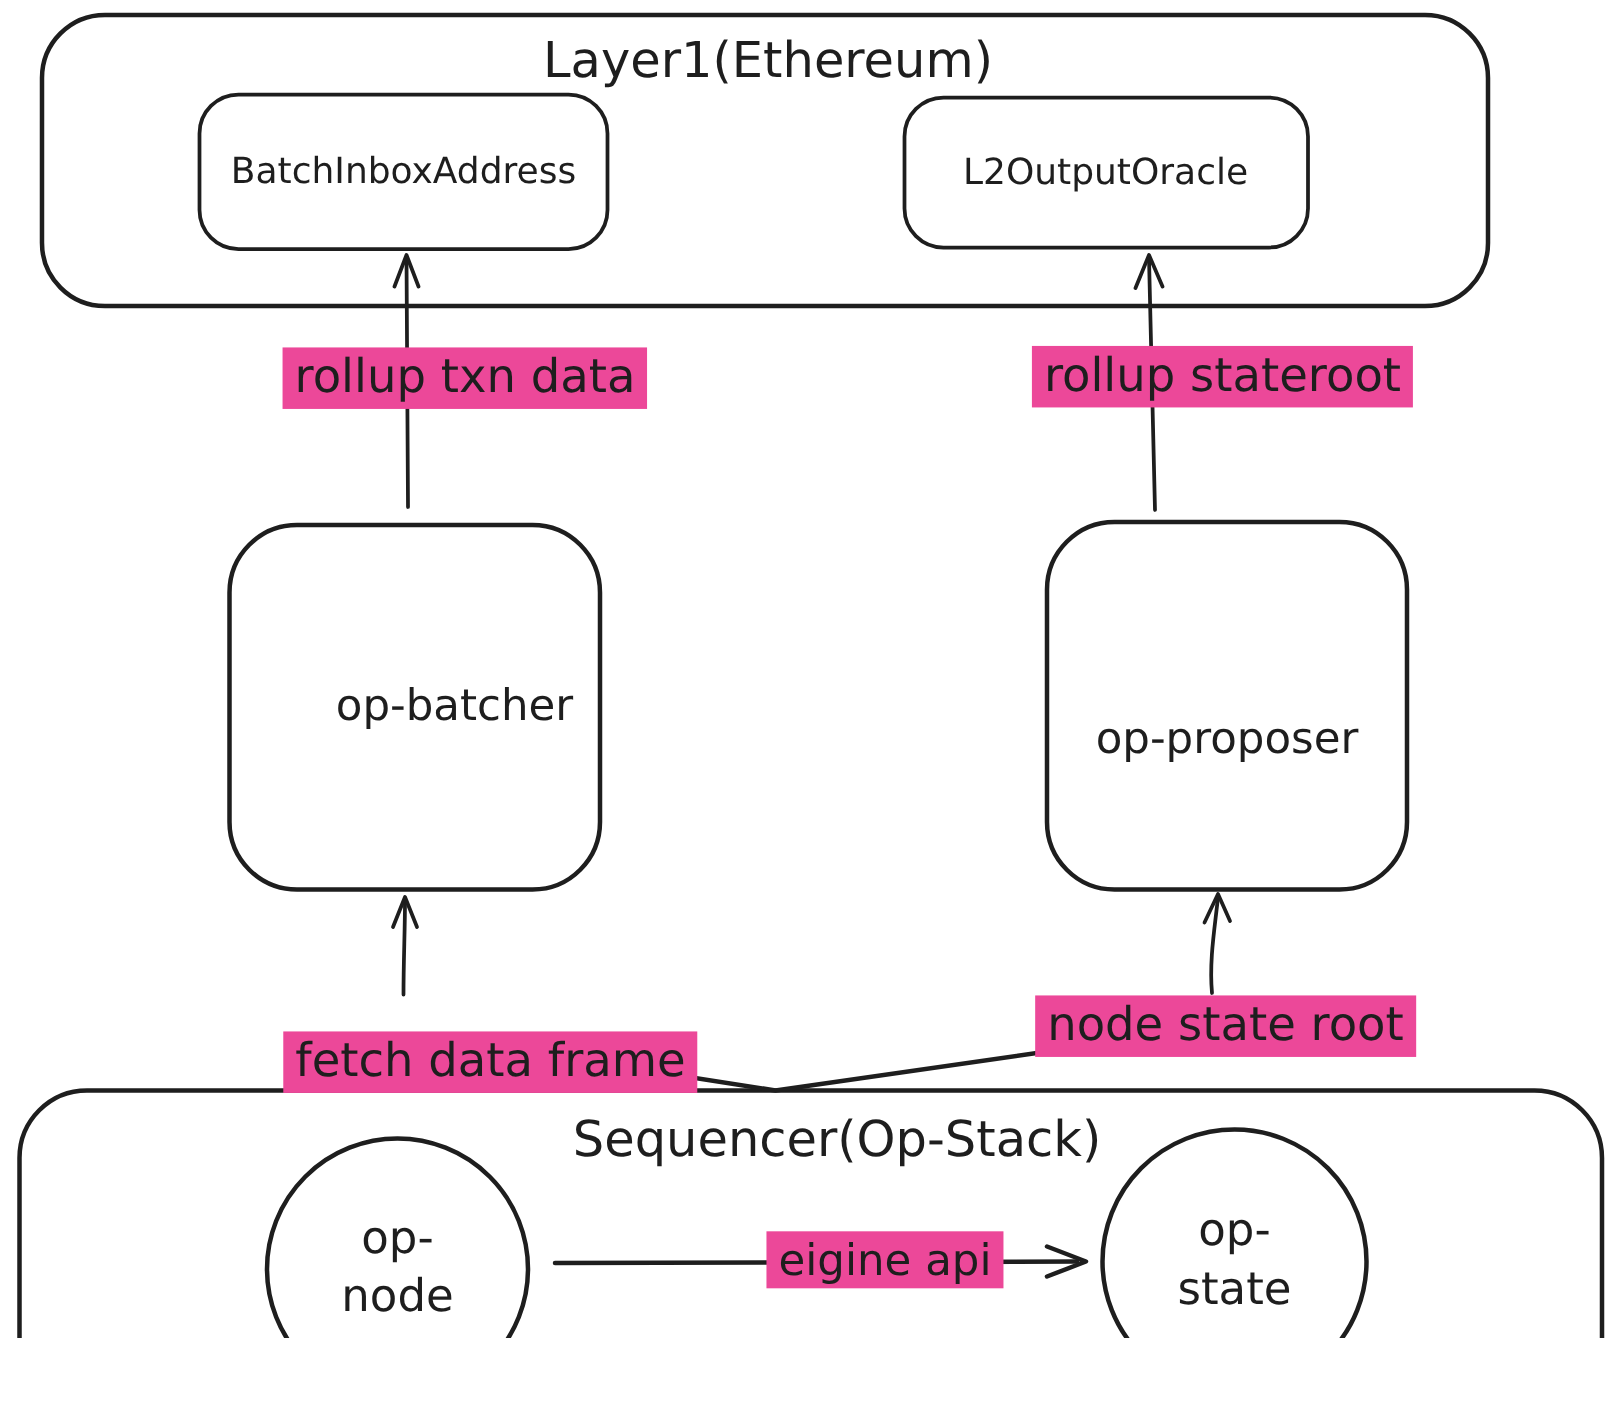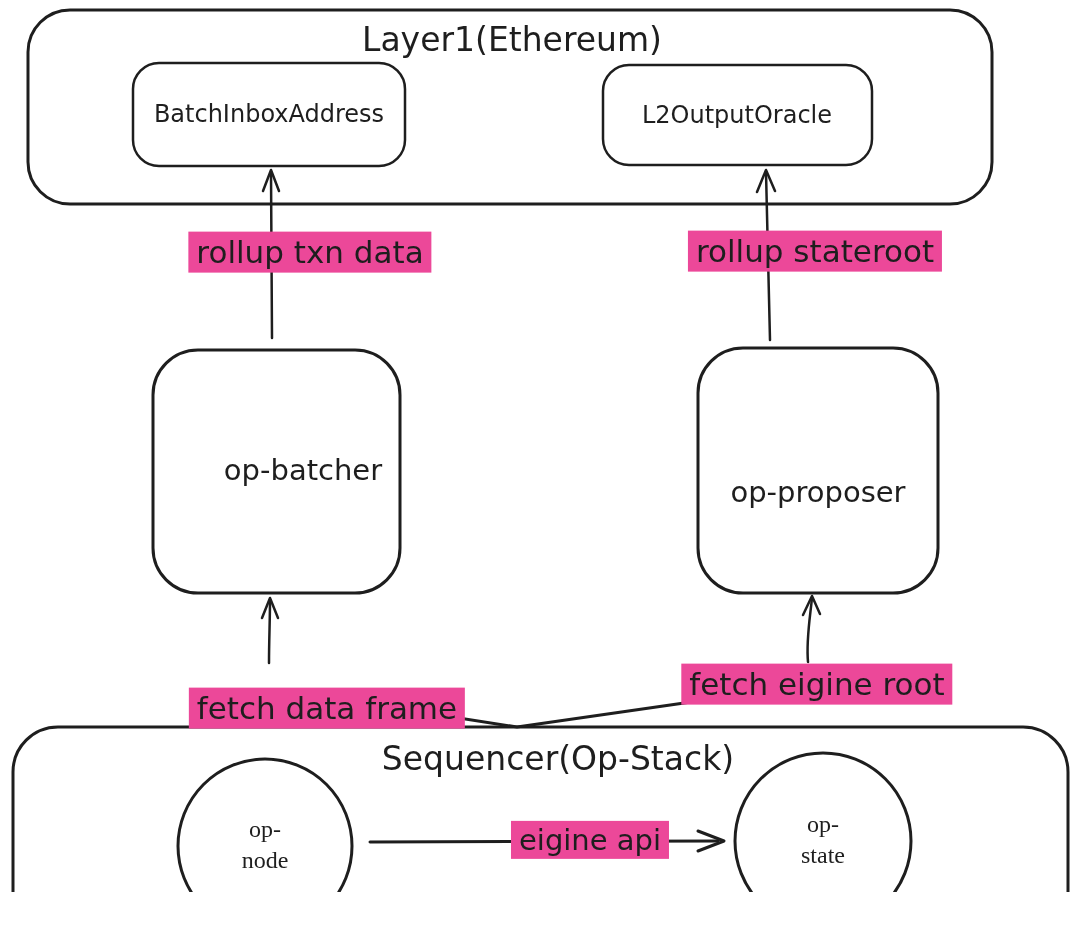--- a/index.html
+++ b/index.html
@@ -18,21 +18,21 @@
     white-space:nowrap;
     text-align:center;
     color:#1e1e1e;
     line-height:1.25;
   }
   .lbl.bg{background:#ec4899;padding:1px 8px;margin-left:40px;}
   .title{font-size:33px;}
   .edge-label{font-size:31px;}
   .box-label{font-size:24px;line-height:1.35;}
   .node-label{font-size:29px;}
-  .circle-label{font-size:24px;line-height:1.3;font-family:Liberation Serif, serif;}
+  .circle-label{font-size:30px;line-height:1.3;}
 </style>
 </head>
 <body>
 
 <div class="canvas">
 
   <svg class="shapes" width="1080" height="952" viewBox="0 0 1080 952" fill="none" stroke="#1e1e1e" stroke-linecap="round" stroke-linejoin="round">
 
     <rect x="28" y="10" width="964" height="194" rx="42" ry="42" stroke-width="3"></rect>
 
@@ -89,21 +89,21 @@
   <div class="lbl edge-label bg" style="left:270px;top:252px;">rollup txn data</div>
 
   <div class="lbl edge-label bg" style="left:775px;top:251px;">rollup stateroot</div>
 
   <div class="lbl node-label" style="left:277px;top:470px;margin-left:26px;">op-batcher</div>
 
   <div class="lbl node-label" style="left:818px;top:468px;margin-top:24px;">op-proposer</div>
 
   <div class="lbl edge-label bg" style="left:287px;top:708px;">fetch data frame</div>
 
-  <div class="lbl edge-label bg" style="left:777px;top:684px;">fetch eigine root</div>
+  <div class="lbl edge-label bg" style="left:777px;top:684px;">node state root</div>
 
   <div class="lbl title" style="left:558px;top:759px;">Sequencer(Op-Stack)</div>
 
   <div class="lbl circle-label" style="left:265px;top:845px;">
     <div>op-</div>
     <div>node</div>
   </div>
 
   <div class="lbl circle-label" style="left:823px;top:840px;">
     <div>op-</div>

